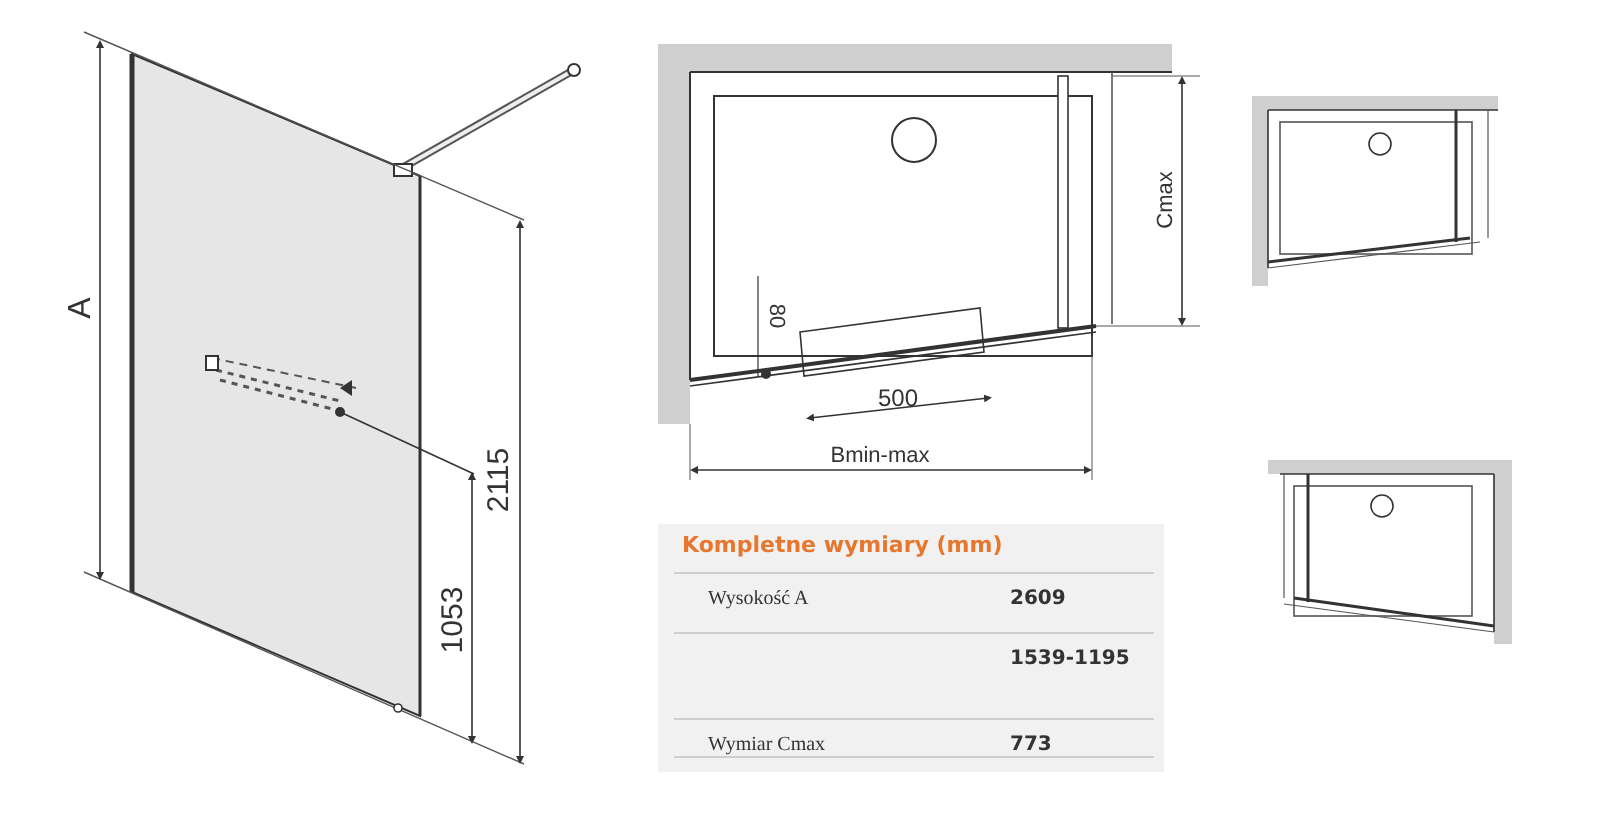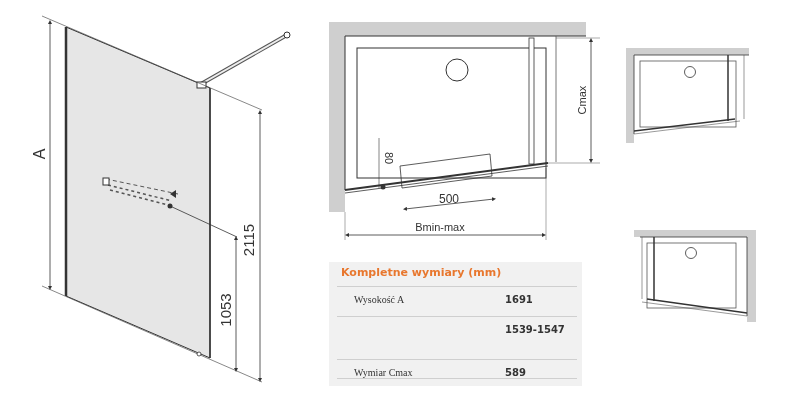--- a/index.html
+++ b/index.html
@@ -118,23 +118,23 @@
     <line x1="642" y1="237" x2="642" y2="299" stroke="#555" stroke-width="0.6"></line>
     <line x1="647" y1="299" x2="747" y2="313" stroke="#333" stroke-width="1.5"></line>
     <line x1="642" y1="302" x2="747" y2="316" stroke="#555" stroke-width="0.6"></line>
   </g>
 </svg>
 
 <div class="spec-table">
   <div class="spec-title">Kompletne wymiary (mm)</div>
   <div class="spec-row" style="top:24px;">
     <span class="spec-label">Wysokość A</span>
-    <span class="spec-value">1691</span>
+    <span class="spec-value">2609</span>
   </div>
   <div class="spec-row" style="top:54px;">
-    <span class="spec-value">1539-1547</span>
+    <span class="spec-value">1539-1195</span>
   </div>
   <div class="spec-row" style="top:97px;">
     <span class="spec-label">Wymiar Cmax</span>
-    <span class="spec-value">589</span>
+    <span class="spec-value">773</span>
   </div>
   <div class="spec-bottom"></div>
 </div>
 
 </body></html>

